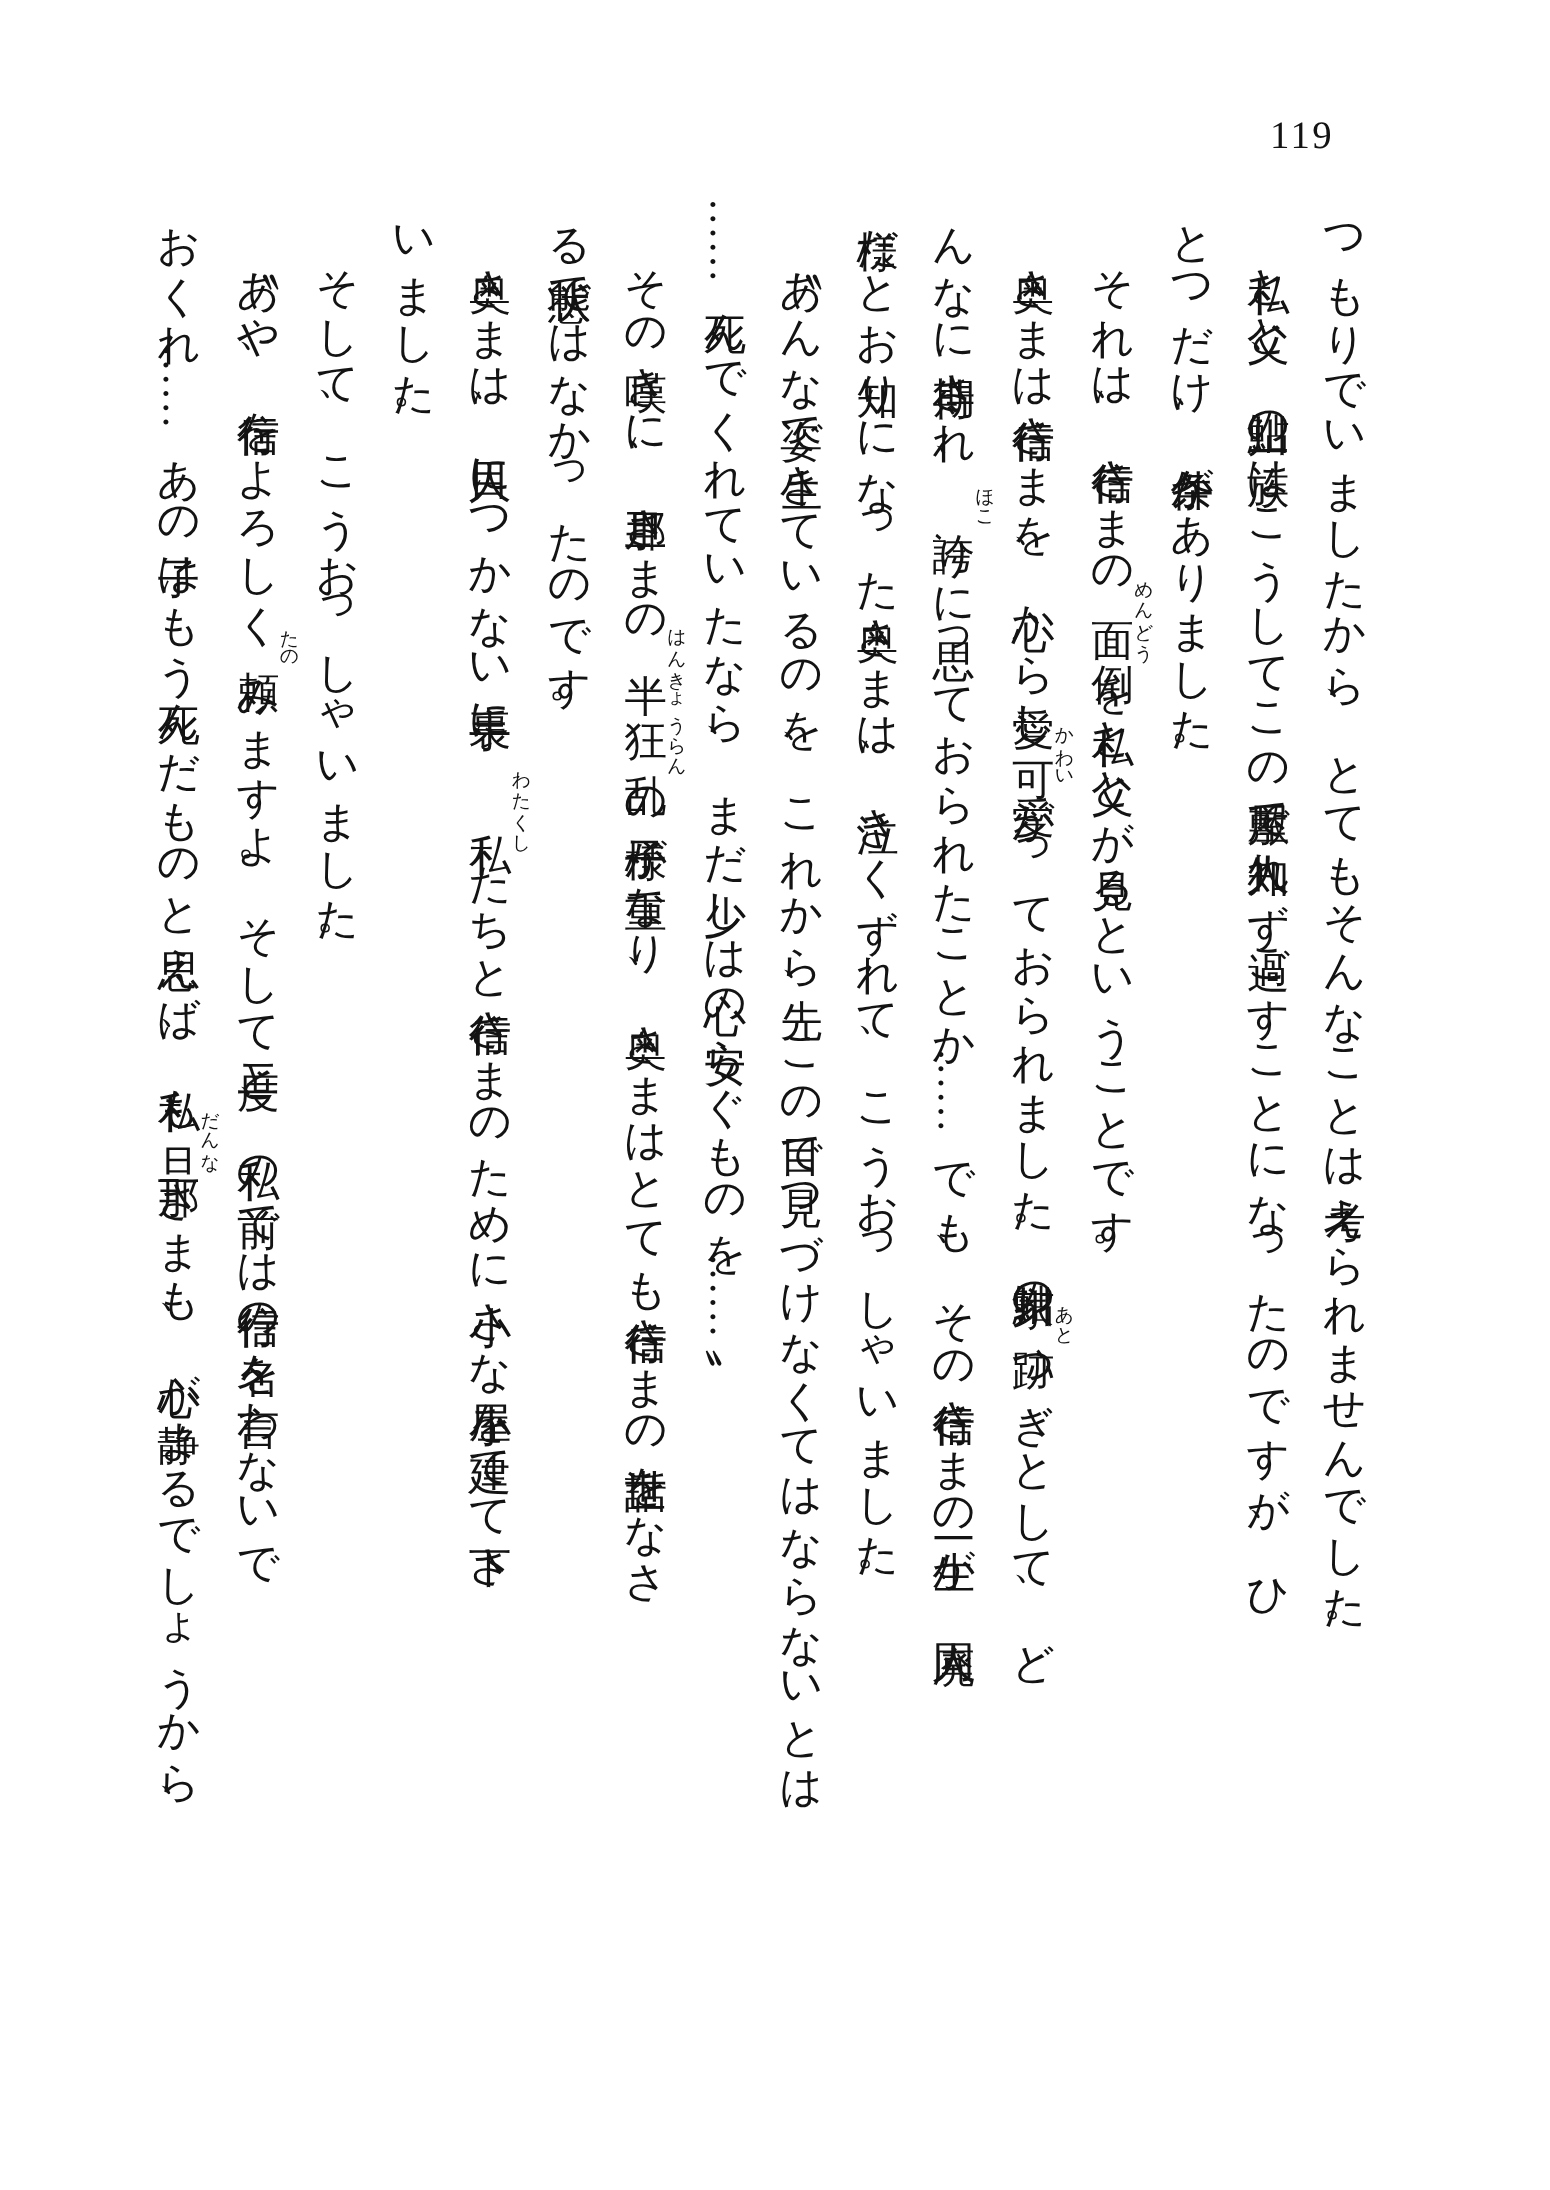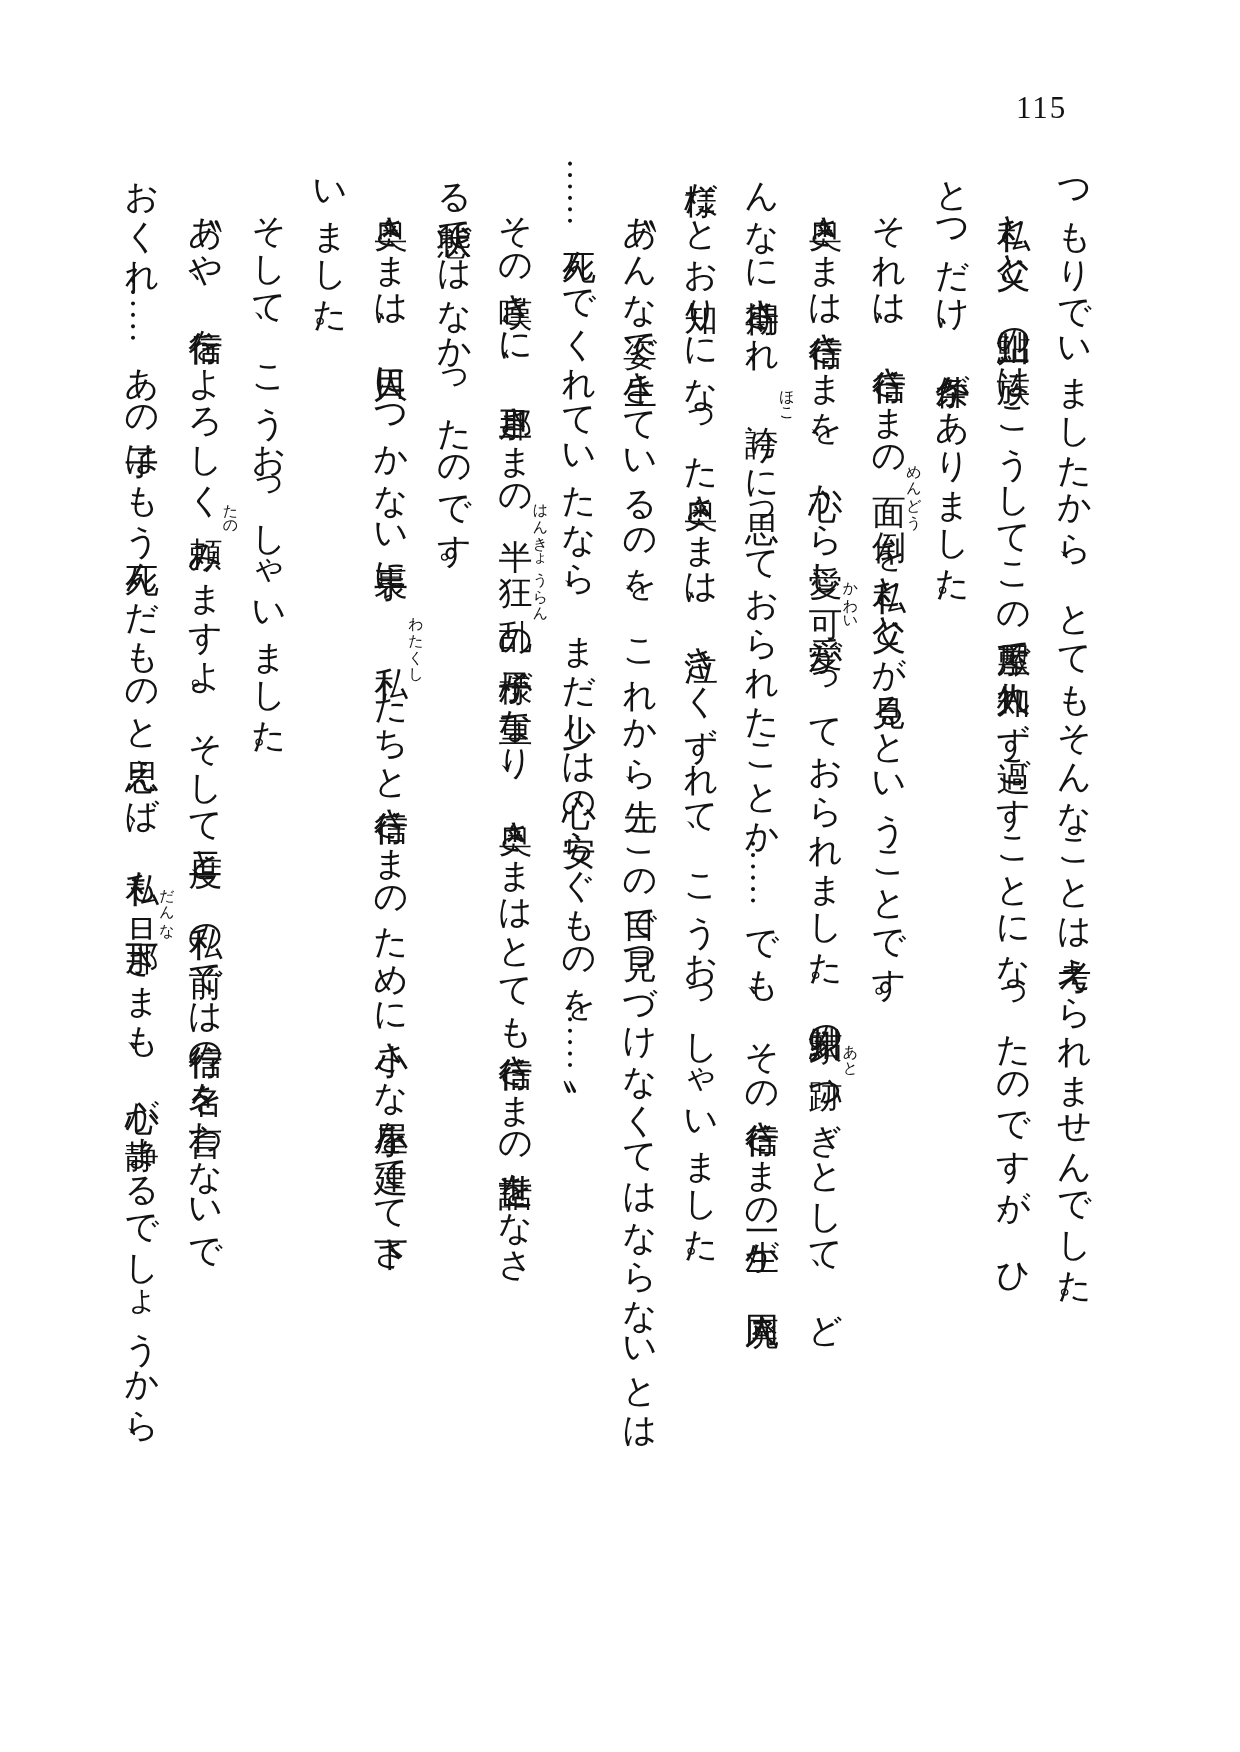--- a/index.html
+++ b/index.html
@@ -42,21 +42,21 @@
   ruby { ruby-position: over; }
   rt {
     font-size: 15px;
     letter-spacing: 0;
     font-family: "Liberation Serif", "DejaVu Serif", serif;
   }
 </style>
 </head>
 <body>
 
-<div class="page-number">115</div>
+<div class="page-number">119</div>
 
 <div class="text-block">
     <p class="col">つもりでいましたから、とてもそんなことは考えられませんでした。</p>
     <p class="col indent">私と父と、鮎川の一族はこうしてこの屋敷で人知れず過ごすことになったのですが、ひ</p>
     <p class="col">とつだけ、条件がありました。</p>
     <p class="col indent">それは、信行さまの<ruby>面倒<rt>めんどう</rt></ruby>を私と父とが見るということです。</p>
     <p class="col indent">奥さまは信行さまを、心から愛し<ruby>可愛<rt>かわい</rt></ruby>がっておられました。鮎川家の<ruby>跡<rt>あと</rt></ruby>つぎとして、ど</p>
     <p class="col">んなに期待され、<ruby>誇<rt>ほこ</rt></ruby>りに思っておられたことか……でも、その信行さまの一生が、廃人同</p>
     <p class="col">様だとお知りになった奥さまは、泣きくずれて、こうおっしゃいました。</p>
     <p class="col indent">〝あんな姿で生きているのを、これから先、この目で見つづけなくてはならないとは</p>

